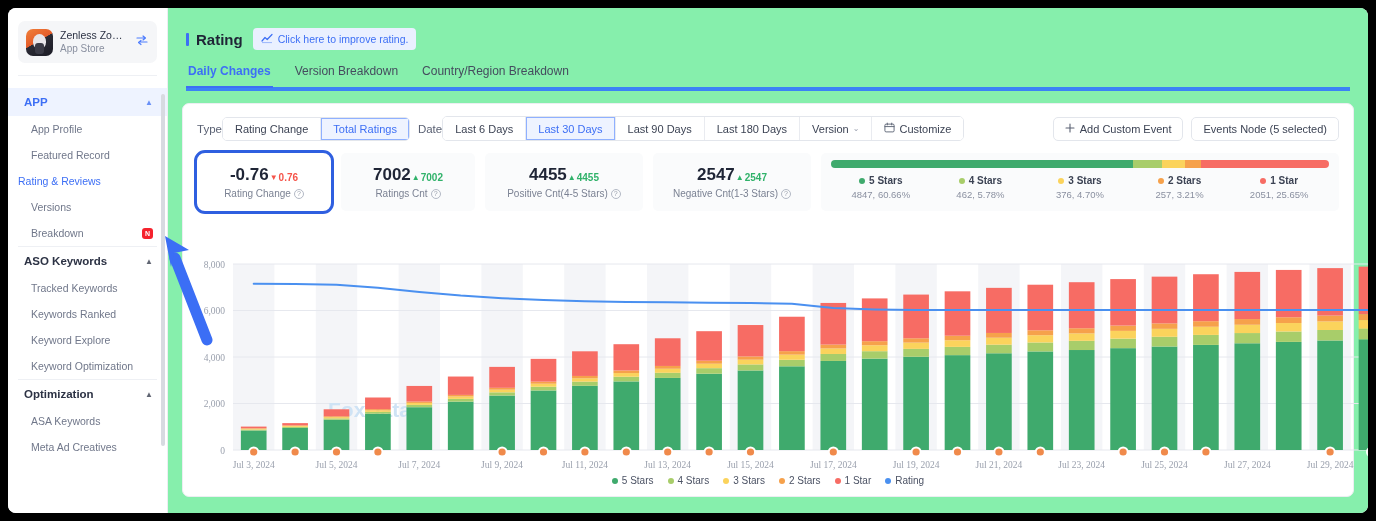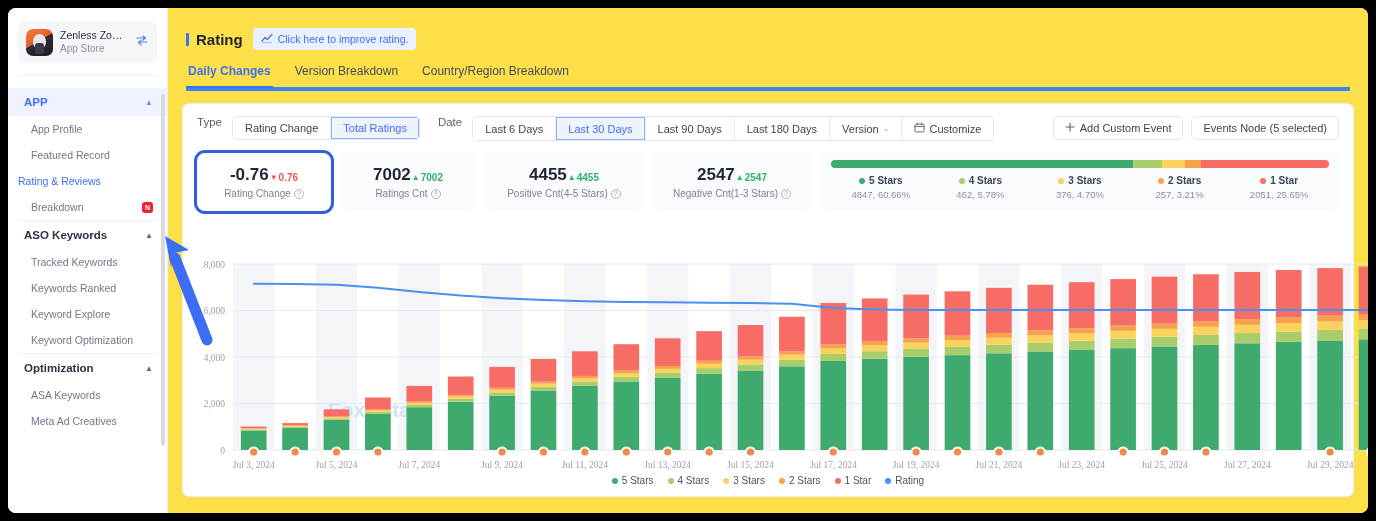--- a/index.html
+++ b/index.html
@@ -90,21 +90,21 @@
     border-radius: 3px; padding: 1px 3px;
     line-height: 9px;
   }
   .sb-scroll {
     position: absolute; right: 2px; top: 86px;
     width: 4px; height: 352px;
     background: #d7dae1; border-radius: 2px;
   }
 
   
-  .main { flex: 1 1 auto; position: relative; background: #fde047; overflow: hidden; }
+  .main { flex: 1 1 auto; position: relative; background: #86efac; overflow: hidden; }
   .page-head { padding: 20px 18px 0 18px; }
   .title-row { display: flex; align-items: center; gap: 10px; }
   .page-title {
     font-size: 15px; font-weight: 700; color: #1f2536;
     display: flex; align-items: center; gap: 7px;
   }
   .title-bar { width: 3px; height: 13px; background: #3d6ff5; border-radius: 1px; display:inline-block;}
   .improve-chip {
     display: flex; align-items: center; gap: 5px;
     background: #eaf0ff; color: #3d6ff5;
@@ -128,23 +128,22 @@
   
   .panel {
     margin: 12px 14px 0 14px;
     border: 1px solid #eceef2;
     border-radius: 7px;
     background: #fff;
     height: 394px;
     position: relative;
   }
   .toolbar {
-    display: flex; align-items: flex-start;
+    display: flex; align-items: center;
     padding: 12px 14px 0 14px;
-    gap: 10px;
     font-size: 11px;
   }
   .tb-label { color: #5a6173; font-size: 11.5px; }
   .seg {
     display: flex; border: 1px solid #e3e6ec; border-radius: 5px; overflow: hidden;
   }
   .seg > div {
     padding: 5px 12px; font-size: 11px; color: #3c4354;
     cursor: pointer; background: #fff;
     border-right: 1px solid #e9ebf0;
@@ -248,20 +247,23 @@
           <span class="caret">▲</span>
         </div>
         <div class="nav-item">
           <span>App Profile</span>
         </div>
         <div class="nav-item">
           <span>Featured Record</span>
         </div>
         <div class="nav-item sel">
           <span>Rating &amp; Reviews</span>
+        </div>
+        <div class="nav-item">
+          <span>Versions</span>
         </div>
         <div class="nav-item">
           <span>Breakdown</span>
           <span class="badge-n">N</span>
         </div>
         <div class="nav-sep"></div>
         <div class="nav-group plain">
           <span>ASO Keywords</span>
           <span class="caret">▲</span>
         </div>

